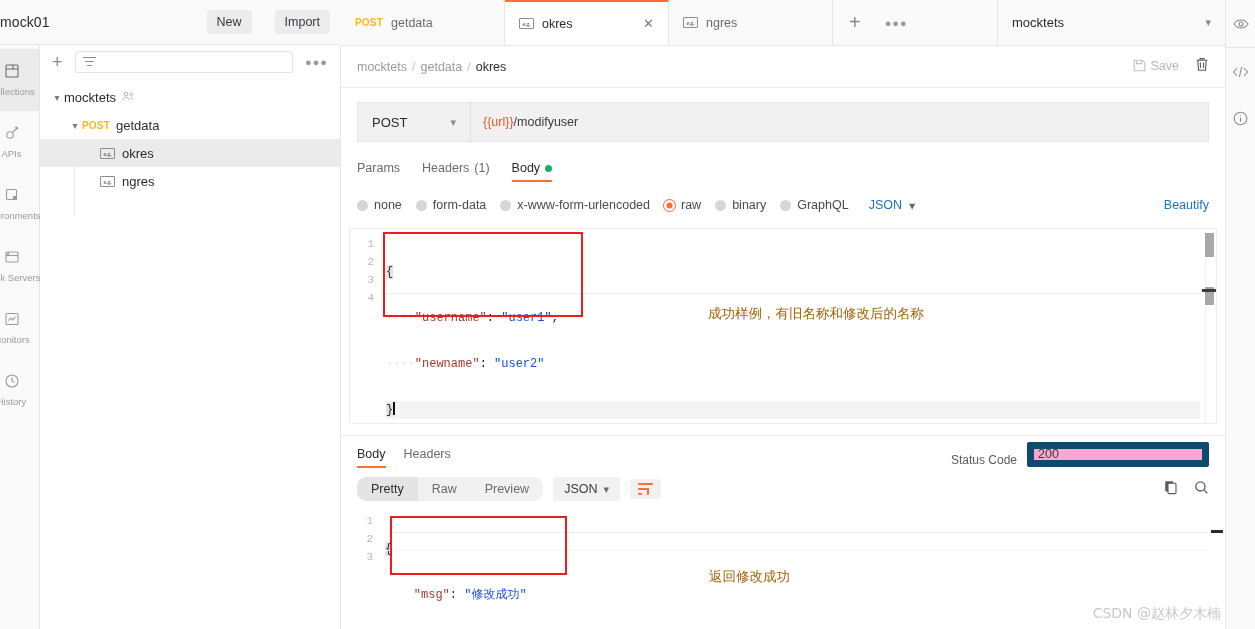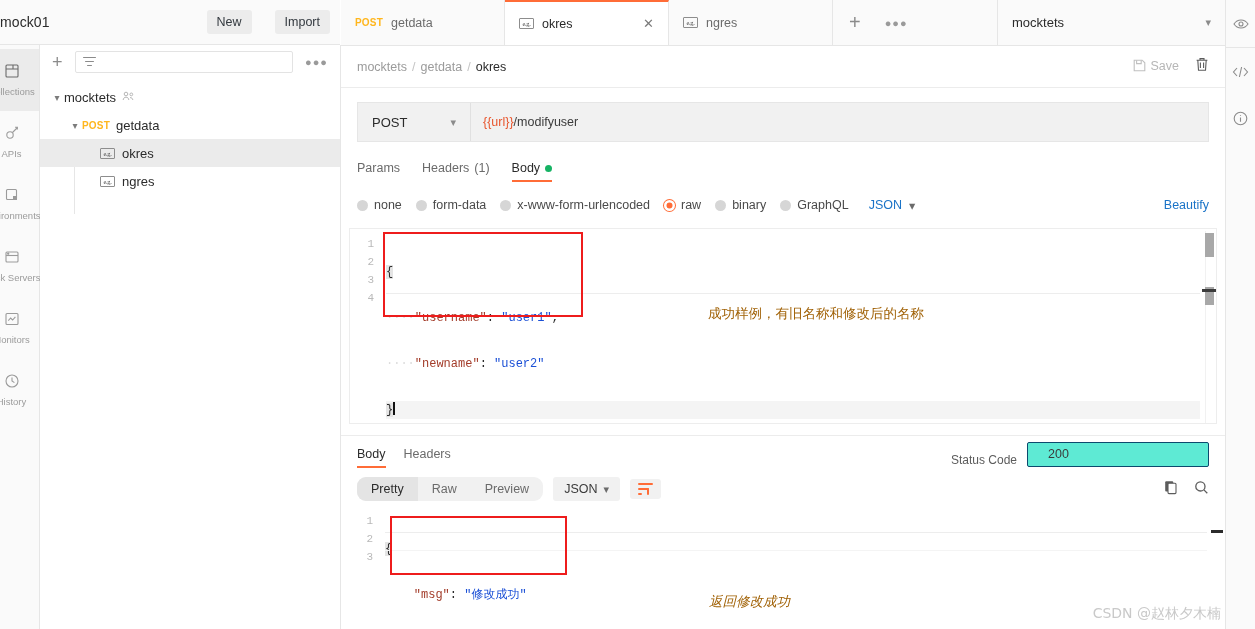--- a/index.html
+++ b/index.html
@@ -193,22 +193,22 @@
   .redbox { position:absolute; border:2px solid #ee1c1c; pointer-events:none; }
   .redtext { position:absolute; color:#a16207; font-size:13.5px; white-space:nowrap;
              font-family:"DejaVu Sans","Liberation Sans",sans-serif; }
 
   
   .resp { position:absolute; left:0; top:389px; width:884px; height:194px; border-top:1px solid #ececec; background:#fff;}
   .resp-tabs { display:flex; align-items:center; height:36px; padding:0 16px; gap:18px; }
   .resp-right { margin-left:auto; display:flex; align-items:flex-end; gap:10px; }
   .sc-label { font-size:12px; color:#5c5c5c; }
   .sc-input {
-    width:182px; height:25px; border:1px solid #0c4a6e; background:#5eead4; border-radius:2px;
-    font-size:12.5px; color:#3b3b3b; display:flex; align-items:center; padding:0 20px; cursor:text;
+    width:182px; height:25px; border:7px solid #0c4a6e; background:#f9a8d4; border-radius:2px;
+    font-size:12.5px; color:#3b3b3b; display:flex; align-items:center; padding:0 4px; cursor:text;
   }
   .resp-toolbar { display:flex; align-items:center; padding:0 16px; gap:10px; height:34px;}
   .seg { display:flex; background:#f1f1f1; border-radius:9px; overflow:hidden; }
   .seg div { font-size:12.5px; color:#6b6b6b; padding:5px 14px; cursor:pointer; }
   .seg div.on { background:#e4e4e4; color:#2b2b2b; }
   .fmt { display:flex; align-items:center; gap:6px; background:#f1f1f1; border-radius:3px;
          padding:5px 11px; font-size:12.5px; color:#3b3b3b; cursor:pointer;}
   .wrapbtn { background:#f1f1f1; border-radius:3px; padding:4px 8px; cursor:pointer; display:flex; align-items:center;}
   .wrap-ico { width:15px; height:12px; position:relative; }
   .wrap-ico i { position:absolute; background:#ff6c37; display:block; border-radius:1px;}
@@ -569,17 +569,17 @@
         <div class="resp-rule2"></div>
         <div class="resp-hbar"></div>
       </div>
     </div>
   </div>
 
   <div class="redbox" style="left:383px; top:232px; width:200px; height:85px;"></div>
   <div class="redtext" style="left:708px; top:305px;">成功样例，有旧名称和修改后的名称</div>
 
   <div class="redbox" style="left:390px; top:516px; width:177px; height:59px;"></div>
-  <div class="redtext" style="left:709px; top:593px;font-style:italic;">返回修改成功</div>
+  <div class="redtext" style="left:709px; top:568px;">返回修改成功</div>
 
   <div class="watermark">CSDN @赵林夕木楠</div>
 
 </div>
 
 </body></html>

